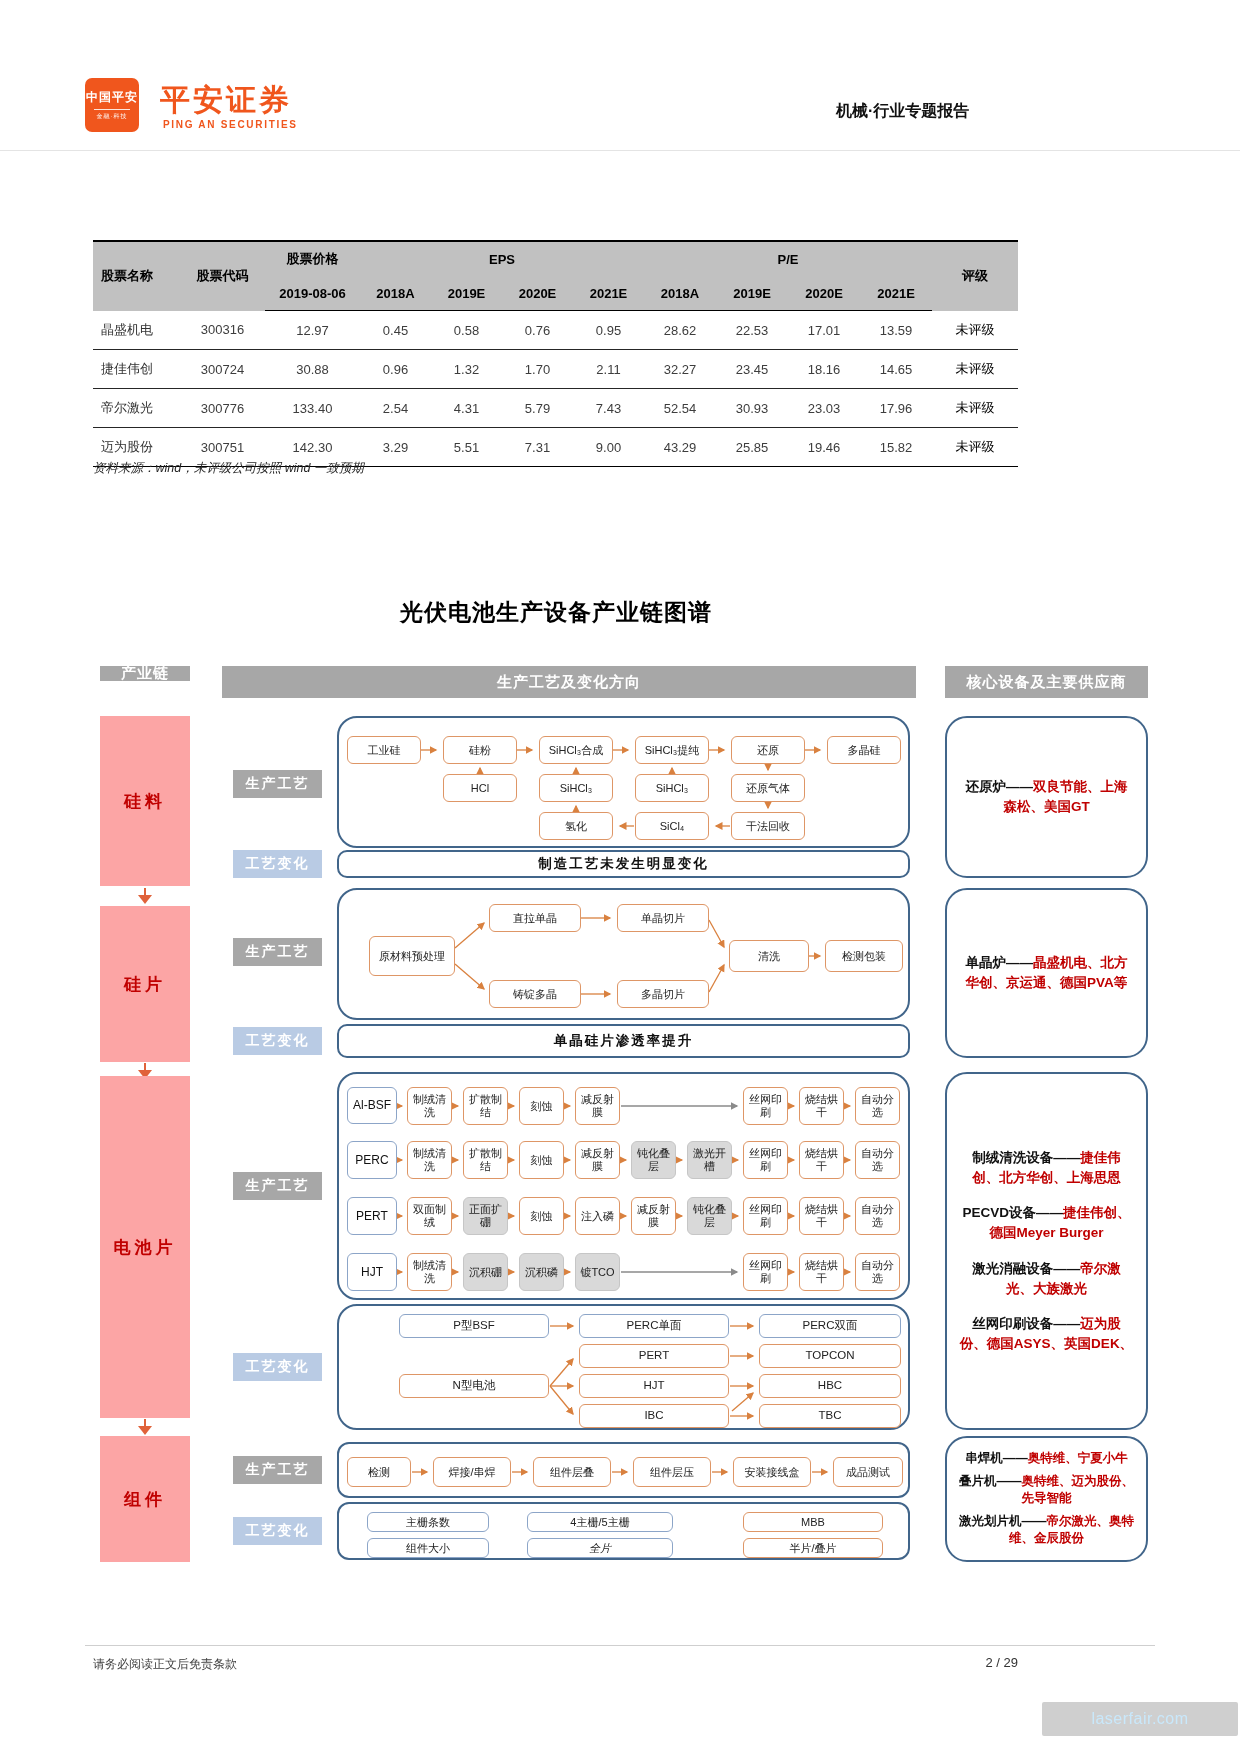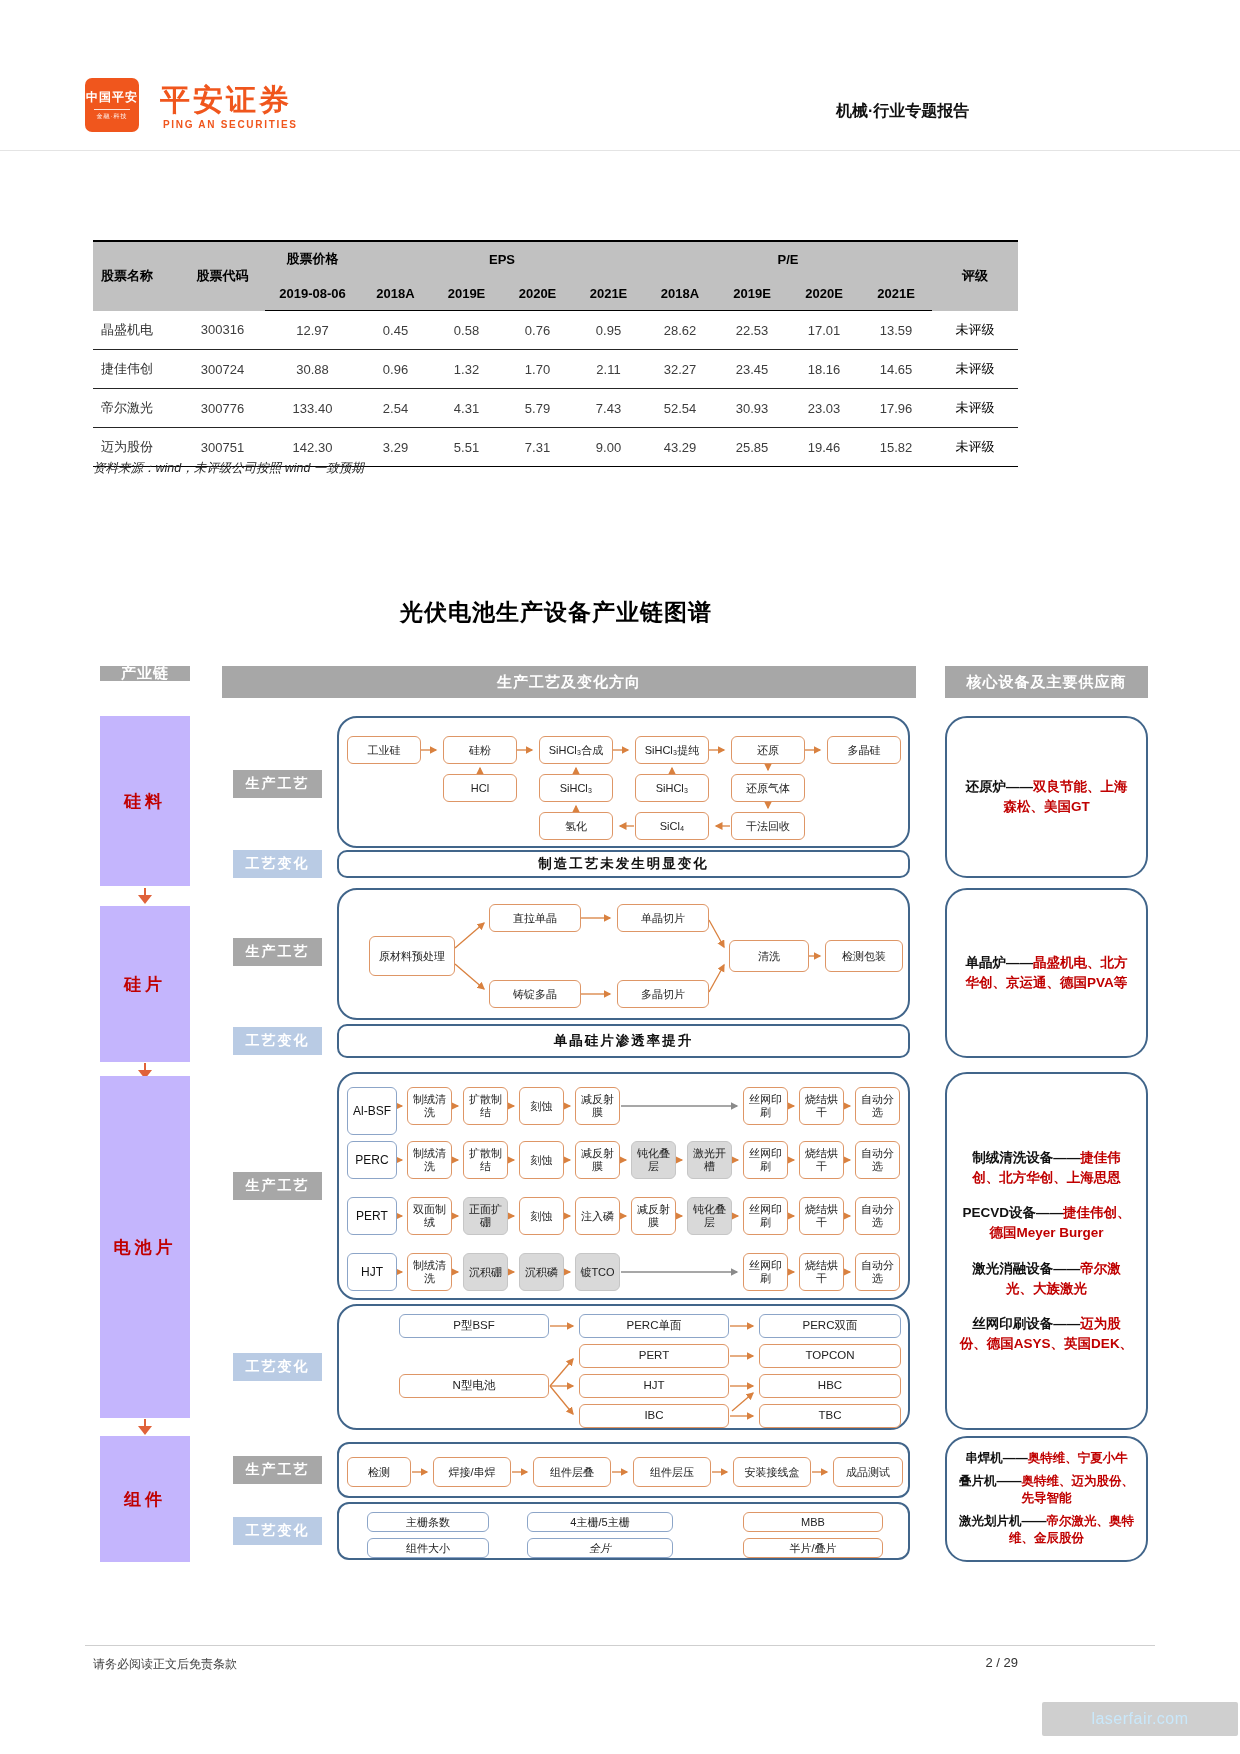--- a/index.html
+++ b/index.html
@@ -28,21 +28,21 @@
   table.stock td{height:36px;text-align:center;color:#3d3d3d;border-bottom:1px solid #262626;}
   table.stock tbody tr:last-child td{border-bottom:1.5px solid #000;}
   table.stock .al{text-align:left;padding-left:8px;}
   table.stock td.name{color:#333;text-align:left;padding-left:8px;}
   table.stock td.rating{color:#000;}
   .source-note{left:93px;top:460px;font-size:12.5px;font-style:italic;color:#262626;}
 
   
   .fig-title{left:0;top:597px;width:1112px;text-align:center;font-size:23px;font-weight:700;color:#000;letter-spacing:1px;}
   .hdr{background:#A7A7A7;color:#fff;font-weight:700;display:flex;align-items:center;justify-content:center;font-size:15px;letter-spacing:1px;}
-  .chain{background:#c4b5fd;color:#C00000;font-weight:700;font-size:17px;letter-spacing:4px;
+  .chain{background:#fca5a5;color:#C00000;font-weight:700;font-size:17px;letter-spacing:4px;
     display:flex;align-items:center;justify-content:center;}
   .lbl{color:#fff;font-size:14px;font-weight:600;display:flex;align-items:center;justify-content:center;letter-spacing:2px;}
   .lbl.g{background:#A7A7A7;}
   .lbl.b{background:#B9CBE4;}
   .cont{border:2px solid #41658A;border-radius:20px;background:#fff;box-sizing:border-box;}
   .strip{border:2px solid #41658A;border-radius:10px;background:#fff;display:flex;align-items:center;
     justify-content:center;font-weight:700;font-size:13.5px;color:#111;letter-spacing:2px;box-sizing:border-box;}
   .fb{position:absolute;border:1.2px solid #DE9666;border-radius:6px;background:#fff;display:flex;
     align-items:center;justify-content:center;text-align:center;font-size:11px;color:#222;
     line-height:1.18;padding:0 1px;box-sizing:border-box;}
@@ -305,21 +305,21 @@
         <line x1="226" y1="198" x2="231" y2="198" marker-end="url(#ao)"></line>
         <line x1="450" y1="198" x2="455" y2="198" marker-end="url(#ao)"></line>
         <line x1="506" y1="198" x2="511" y2="198" marker-end="url(#ao)"></line>
       </g>
       <g stroke="#8a8a8a" stroke-width="1.3" fill="none">
         <line x1="282" y1="32" x2="398" y2="32" marker-end="url(#ag)"></line>
         <line x1="282" y1="198" x2="398" y2="198" marker-end="url(#ag)"></line>
       </g>
     </svg>
 
-    <div class="fb chip" style="left:8px;top:13px;width:50px;height:48px;">Al-BSF</div>
+    <div class="fb chip" style="left:8px;top:13px;width:50px;height:37px;">Al-BSF</div>
     <div class="fb" style="left:68px;top:13px;width:45px;height:38px;">制绒清洗</div>
     <div class="fb" style="left:124px;top:13px;width:45px;height:38px;">扩散制结</div>
     <div class="fb" style="left:180px;top:13px;width:45px;height:38px;">刻蚀</div>
     <div class="fb" style="left:236px;top:13px;width:45px;height:38px;">减反射膜</div>
     <div class="fb" style="left:404px;top:13px;width:45px;height:38px;">丝网印刷</div>
     <div class="fb" style="left:460px;top:13px;width:45px;height:38px;">烧结烘干</div>
     <div class="fb" style="left:516px;top:13px;width:45px;height:38px;">自动分选</div>
 
     <div class="fb chip" style="left:8px;top:67px;width:50px;height:38px;">PERC</div>
     <div class="fb" style="left:68px;top:67px;width:45px;height:38px;">制绒清洗</div>

